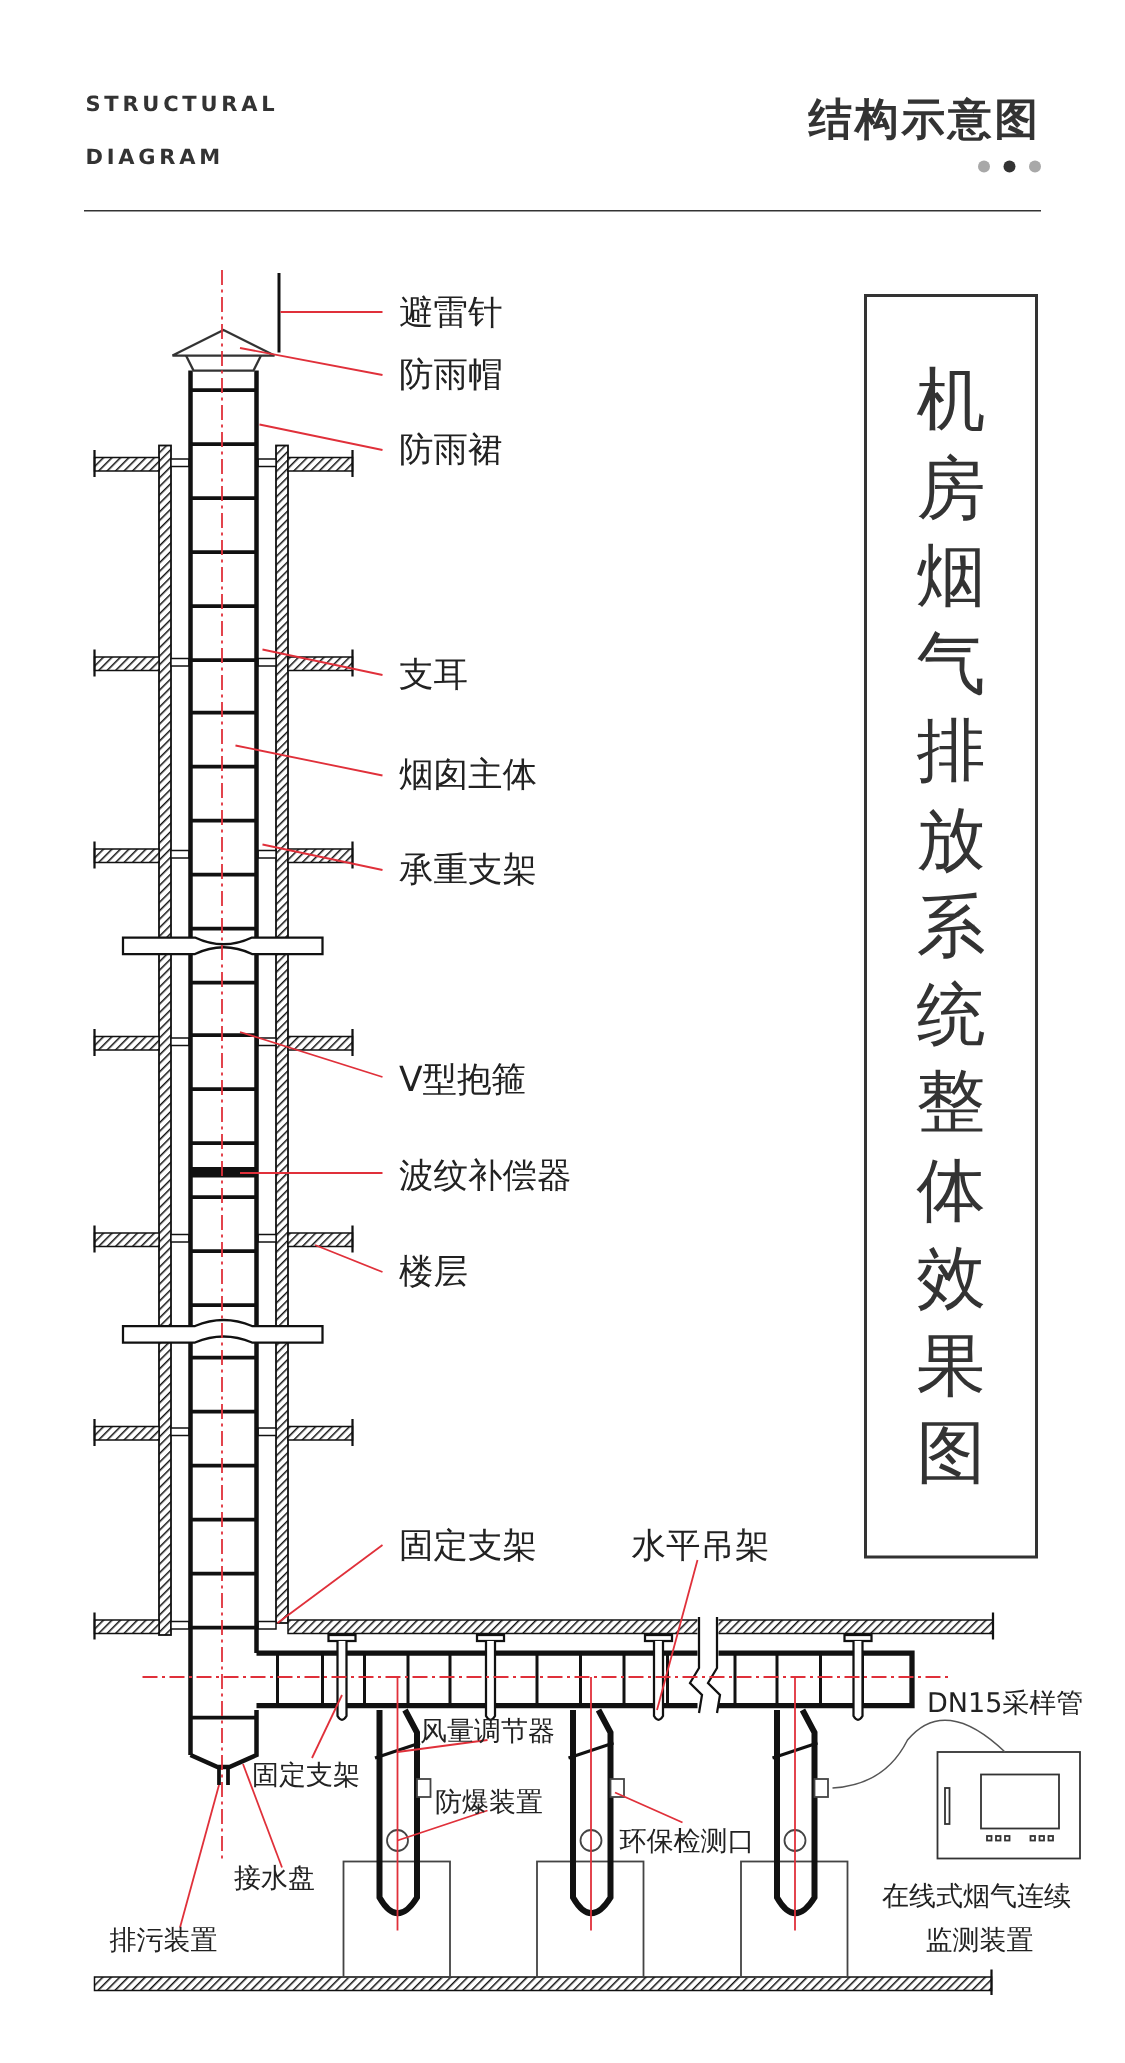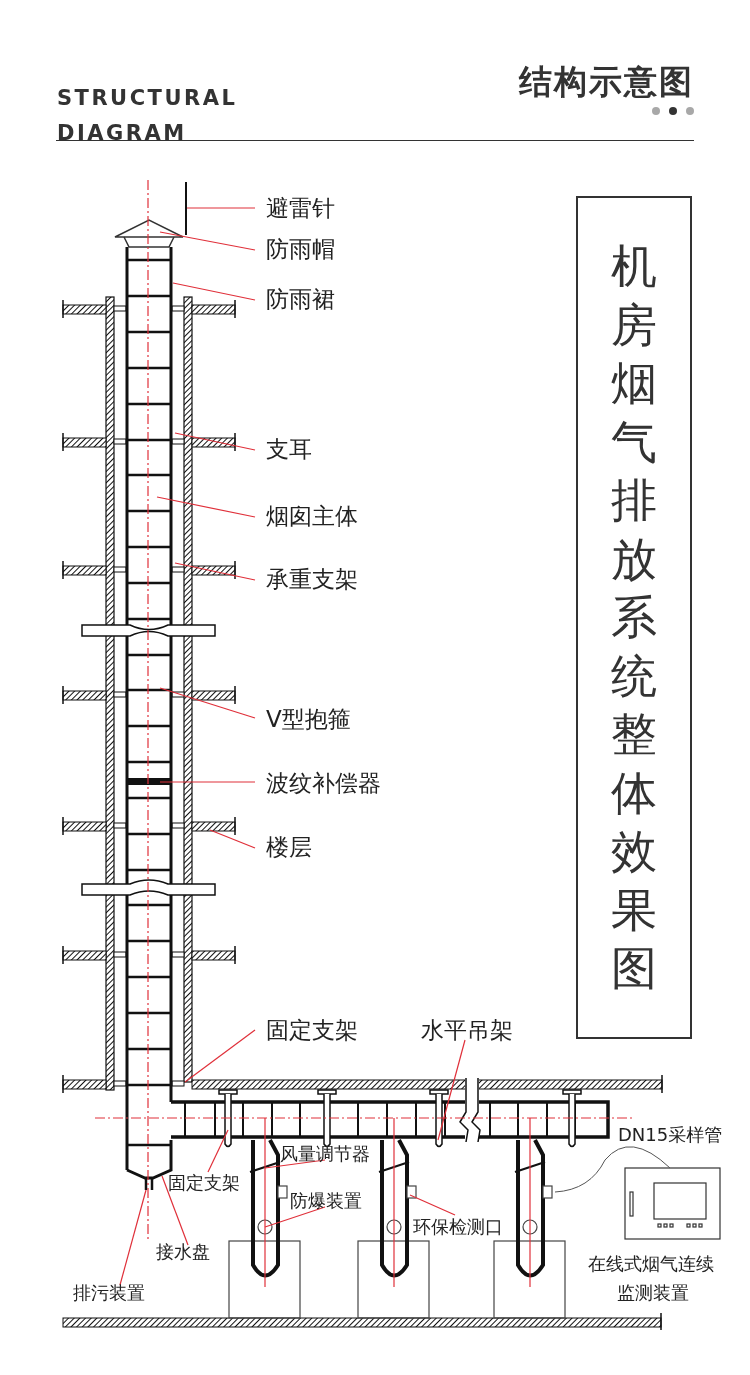--- a/index.html
+++ b/index.html
@@ -1,20 +1,20 @@
 <!DOCTYPE html>
 <html><head>
 <meta charset="utf-8">
 <style>
   html, body { margin:0; padding:0; background:#ffffff; }
   body { width:750px; height:1375px; position:relative; overflow:hidden;
          font-family:"DejaVu Sans","Liberation Sans",sans-serif; color:#222; }
   .hdr-en { position:absolute; left:57px; font-family:"DejaVu Sans","Liberation Sans",sans-serif;
-            font-weight:bold; font-size:21px; letter-spacing:2.5px; color:#333;margin-top:24px; }
-  .hdr-cn { position:absolute; right:56px; top:60px; font-weight:bold; font-size:33px; color:#333; letter-spacing:2px; }
+            font-weight:bold; font-size:14px; letter-spacing:2.5px; color:#333; }
+  .hdr-cn { position:absolute; right:56px; top:60px; font-weight:bold; font-size:29px; color:#333; letter-spacing:2px; }
   .dots { position:absolute; right:56px; top:107px; display:flex; gap:9px; }
   .dot { width:8px; height:8px; border-radius:50%; background:#a8a8a8; }
   .dot.active { background:#333; }
   .rule { position:absolute; left:56px; right:56px; top:140px; height:1px; background:#333; }
   .title-box { position:absolute; left:576px; top:196px; width:116px; height:843px;
                border:2px solid #333; box-sizing:border-box; display:flex; flex-direction:column;
                align-items:center; justify-content:center; }
   .title-box span { display:block; font-size:46px; line-height:58.5px; color:#333; }
   svg { position:absolute; left:0; top:0; }
   .lbl { font-family:"DejaVu Sans","Liberation Sans",sans-serif; fill:#222; }

